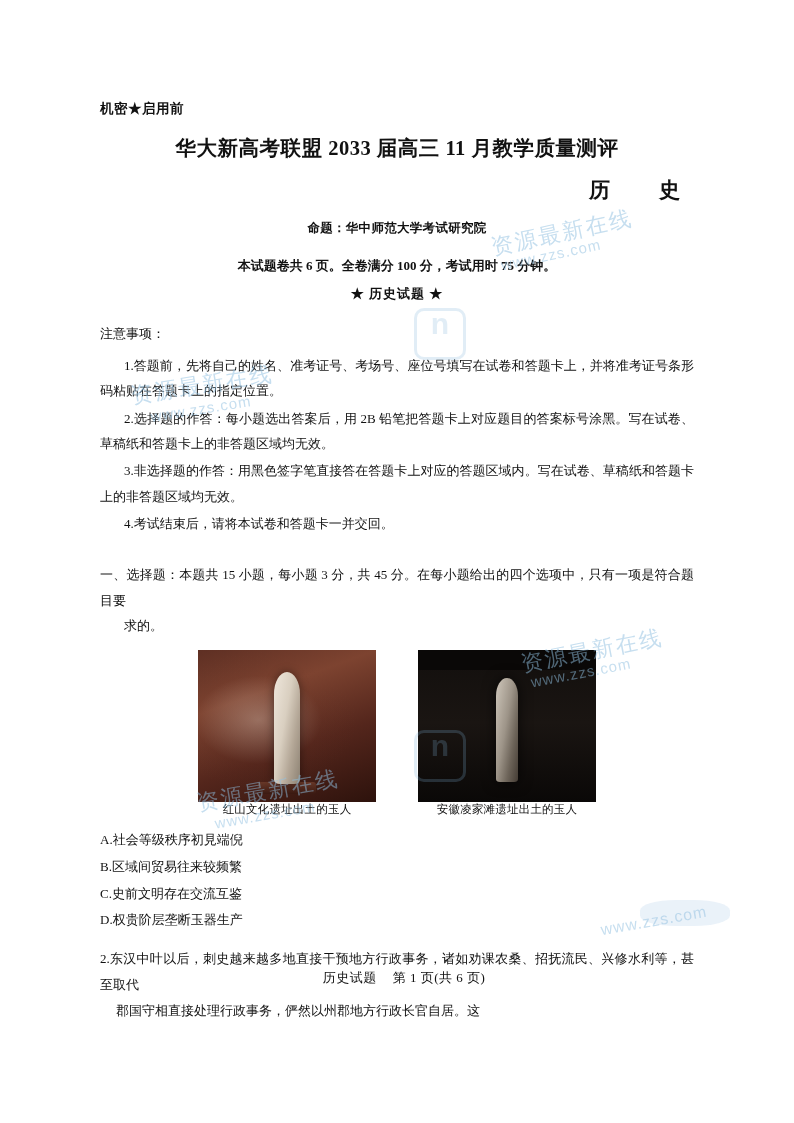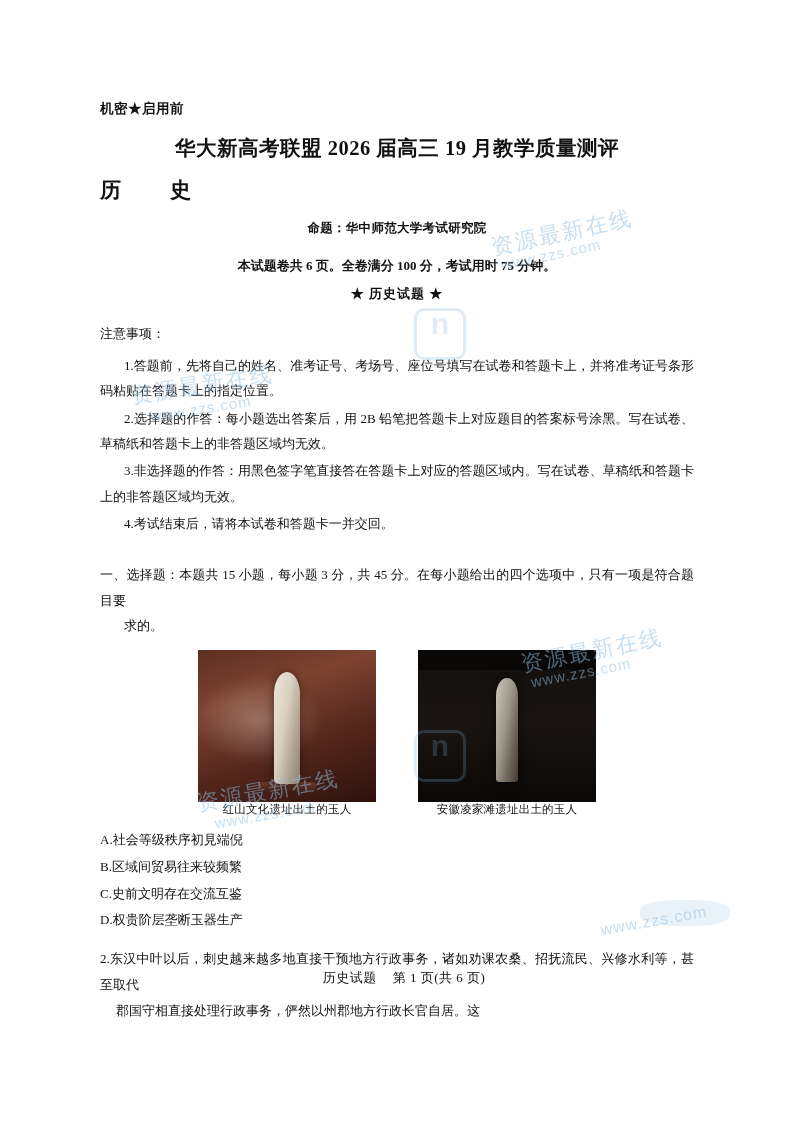--- a/index.html
+++ b/index.html
@@ -37,21 +37,21 @@
     font-family: Liberation Serif, serif;
   }
   .main-title {
     text-align: center;
     font-size: 20.5px;
     font-weight: bold;
     letter-spacing: 0.5px;
     margin: 10px 0 14px 0;
   }
   .subject {
-    text-align: left;
+    text-align: right;
     font-size: 21px;
     font-weight: bold;
     letter-spacing: 14px;
     margin: 8px 0 16px 0;
   }
   .proposer {
     text-align: center;
     font-size: 12.5px;
     font-weight: bold;
     margin: 10px 0 20px 0;
@@ -271,21 +271,21 @@
 </style>
 </head>
 <body>
 
 <div class="page">
 
   <div class="content">
 
     <div class="confidential">机密★启用前</div>
 
-    <div class="main-title">华大新高考联盟 2026 届高三 19 月教学质量测评</div>
+    <div class="main-title">华大新高考联盟 2033 届高三 11 月教学质量测评</div>
 
     <div class="subject">历　史</div>
 
     <div class="proposer">命题：华中师范大学考试研究院</div>
 
     <div class="exam-meta">本试题卷共 6 页。全卷满分 100 分，考试用时 75 分钟。</div>
 
     <div class="good-luck">★ 历史试题 ★</div>
 
     <div class="notes-title">注意事项：</div>

